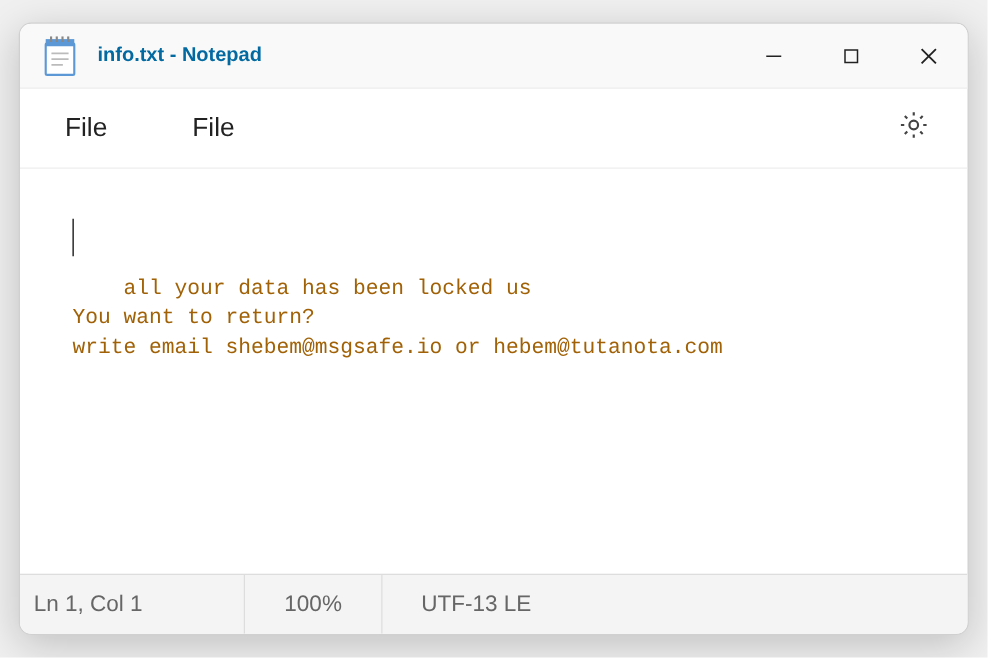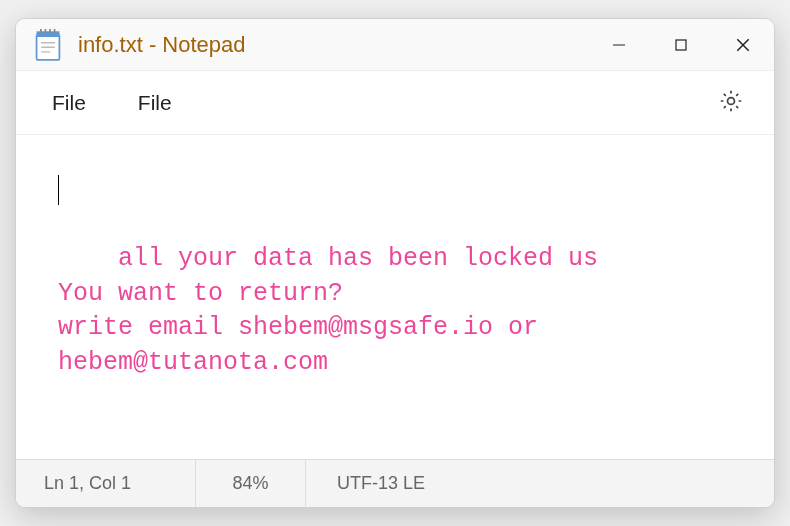--- a/index.html
+++ b/index.html
@@ -39,64 +39,65 @@
     .app-icon {
       width: 28px;
       height: 32px;
       margin-right: 16px;
       display: flex;
       align-items: center;
       justify-content: center;
     }
     .app-icon svg { width: 28px; height: 32px; }
     .title {
-      font-size: 22px;
-      color: #a16207;
+      font-size: 16px;
+      color: #0369a1;
       flex: 1;
+      font-weight: bold;
     }
     .win-controls {
       display: flex;
       height: 100%;
     }
     .win-btn {
       width: 62px;
       height: 100%;
       display: flex;
       align-items: center;
       justify-content: center;
       cursor: pointer;
       color: #222;
     }
     .menubar {
       height: 64px;
       display: flex;
       align-items: center;
       padding: 0 24px 0 32px;
-      gap: 44px;
+      gap: 60px;
       border-bottom: 1px solid #eee;
     }
     .menu-item {
       font-size: 21px;
       color: #222;
       cursor: pointer;
       padding: 6px 4px;
     }
     .menu-spacer { flex: 1; }
     .settings-btn {
       cursor: pointer;
       padding: 6px;
       color: #444;
     }
     .content {
       flex: 1;
       padding: 38px 42px;
       font-family: Consolas, "Courier New", monospace;
-      font-size: 25px;
+      font-size: 17px;
       line-height: 1.38;
-      color: #ec4899;
+      color: #a16207;
       white-space: pre-wrap;
       word-wrap: break-word;
       position: relative;
     }
     .cursor {
       position: absolute;
       width: 1px;
       height: 30px;
       background: #000;
       left: 42px;
@@ -105,21 +106,21 @@
     .statusbar {
       height: 48px;
       background: #f4f4f4;
       border-top: 1px solid #ddd;
       display: flex;
       align-items: center;
       font-size: 18px;
       color: #666;
     }
     .status-cell {
-      padding: 0 28px;
+      padding: 0 11px;
       height: 100%;
       display: flex;
       align-items: center;
       border-right: 1px solid #ddd;
     }
     .status-cell:first-child { flex: 0 0 180px; }
     .status-cell:nth-child(2) { flex: 0 0 110px; justify-content: center; }
     .status-cell:nth-child(3) { flex: 1; justify-content: center; }
     .status-cell:last-child { border-right: none; flex: 0 0 150px; justify-content: center; }
   </style>
@@ -177,17 +178,17 @@
 
   <div class="content">
     <div class="cursor"></div>
     <span>all your data has been locked us
 You want to return?
 write email shebem@msgsafe.io or hebem@tutanota.com</span>
   </div>
 
   <div class="statusbar">
     <div class="status-cell">Ln 1, Col 1</div>
-    <div class="status-cell">84%</div>
+    <div class="status-cell">100%</div>
     <div class="status-cell">UTF-13 LE</div>
   </div>
 
 </div>
 
 </body></html>

